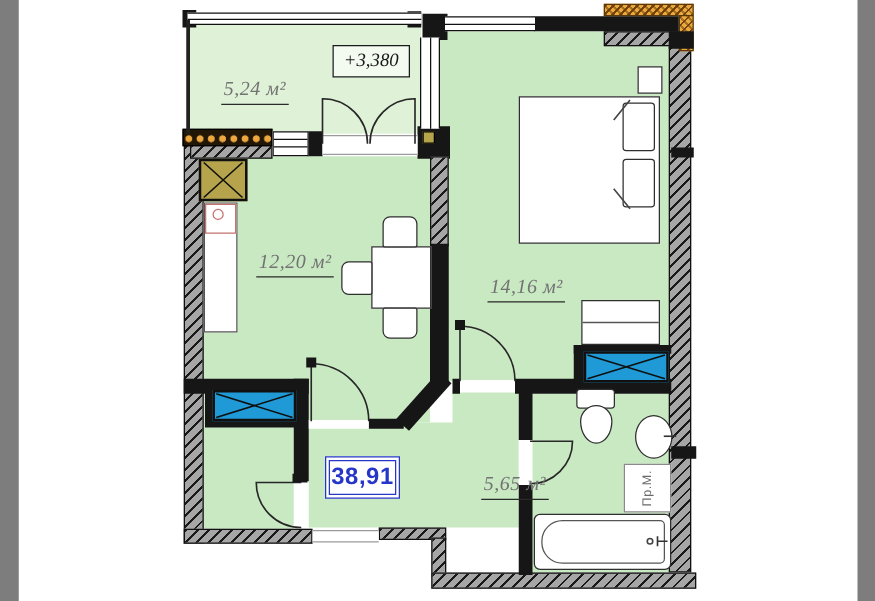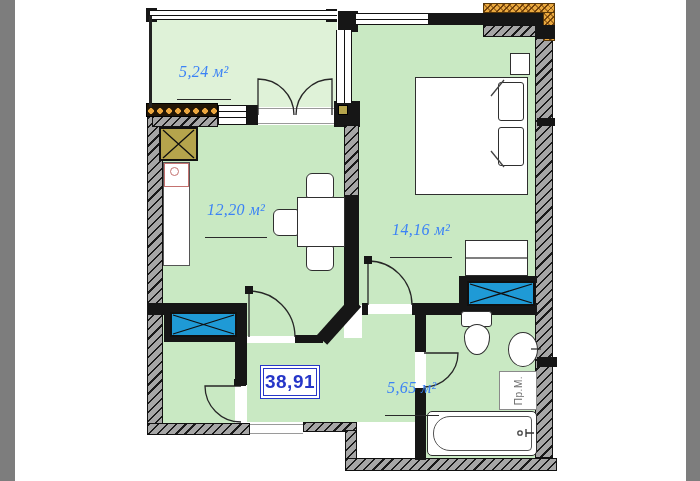--- a/index.html
+++ b/index.html
@@ -25,22 +25,22 @@
                         repeating-linear-gradient(45deg,rgba(110,62,8,.55) 0 1.4px,transparent 1.4px 4.5px);
        border:1px solid #59390a;}
   .dots{background-color:#221605;
         background-image:radial-gradient(circle at 4px 7px,#eca73e 2.6px,transparent 3px);
         background-size:9px 14px;border:1.2px solid #000;}
   .furn{background:#fff;border:1.3px solid #2f2f2f;}
   .vent{background:#1f9ad6;border:2.6px solid #101010;}
   .chim{background:#b5a44c;border:2.6px solid #101010;}
   .opening{background:#fff;border-top:1px solid #9a9a9a;border-bottom:1px solid #9a9a9a;}
   .openv{background:#fff;}
-  .arealbl{font:italic 500 16px "Liberation Serif",serif;color:#3b82f6;
-           border-bottom:1.3px solid #2a2a2a;padding:0 2px 18px;letter-spacing:.4px;white-space:nowrap;}
+  .arealbl{font:italic 500 16px "Liberation Serif",serif;color:#737373;
+           border-bottom:1.3px solid #2a2a2a;padding:0 2px 2px;letter-spacing:.4px;white-space:nowrap;}
   .lvlbox{background:#f3faef;border:1.2px solid #1a1a1a;
           font:italic 500 15px "Liberation Serif",serif;color:#191919;
           display:flex;align-items:center;justify-content:center;white-space:nowrap;}
   .total-outer{border:1.6px solid #2636c8;background:#fff;padding:2px;}
   .total-inner{width:100%;height:100%;border:1.9px solid #2636c8;background:#fff;color:#2636c8;
                font:700 19px "Liberation Sans",sans-serif;display:flex;align-items:center;
                justify-content:center;letter-spacing:.5px;box-sizing:border-box;text-align:right;}
   .washerbox{background:#fff;border:1px solid #8a8a8a;display:flex;align-items:center;justify-content:center;}
   .washerlbl{font:400 10px "Liberation Sans",sans-serif;color:#6b6b6b;
              writing-mode:vertical-rl;transform:rotate(180deg);letter-spacing:.5px;}
@@ -154,20 +154,23 @@
     <path d="M173,315 L234,334 M234,315 L173,334" stroke="#101010"></path>
     <path d="M470,284 L532,303 M532,284 L470,303" stroke="#101010"></path>
     <path d="M491,96 L504,80 M491,151 L504,167" stroke="#444"></path>
     <path d="M466,258 L527,258" stroke="#555"></path>
     <circle cx="520" cy="433" r="2.2" stroke="#444"></circle>
     <path d="M526,429 L526,437 M526,433 L534,433" stroke="#333"></path>
     <path d="M531,349 L541,349" stroke="#333"></path>
   </svg>
 
   <div class="abs arealbl" style="left:177px;top:63px;">5,24 м²</div>
+  <div class="abs lvlbox" style="left:266px;top:36px;width:62px;height:26px;">
+    <span>+3,380</span>
+  </div>
   <div class="abs arealbl" style="left:205px;top:201px;">12,20 м²</div>
   <div class="abs arealbl" style="left:390px;top:221px;">14,16 м²</div>
   <div class="abs arealbl" style="left:346px;top:379px;margin-left:39px;">5,65 м²</div>
   <div class="abs total-outer" style="left:260px;top:365px;width:60px;height:34px;">
     <div class="total-inner">38,91</div>
   </div>
 
 </div>
 
 </body></html>

